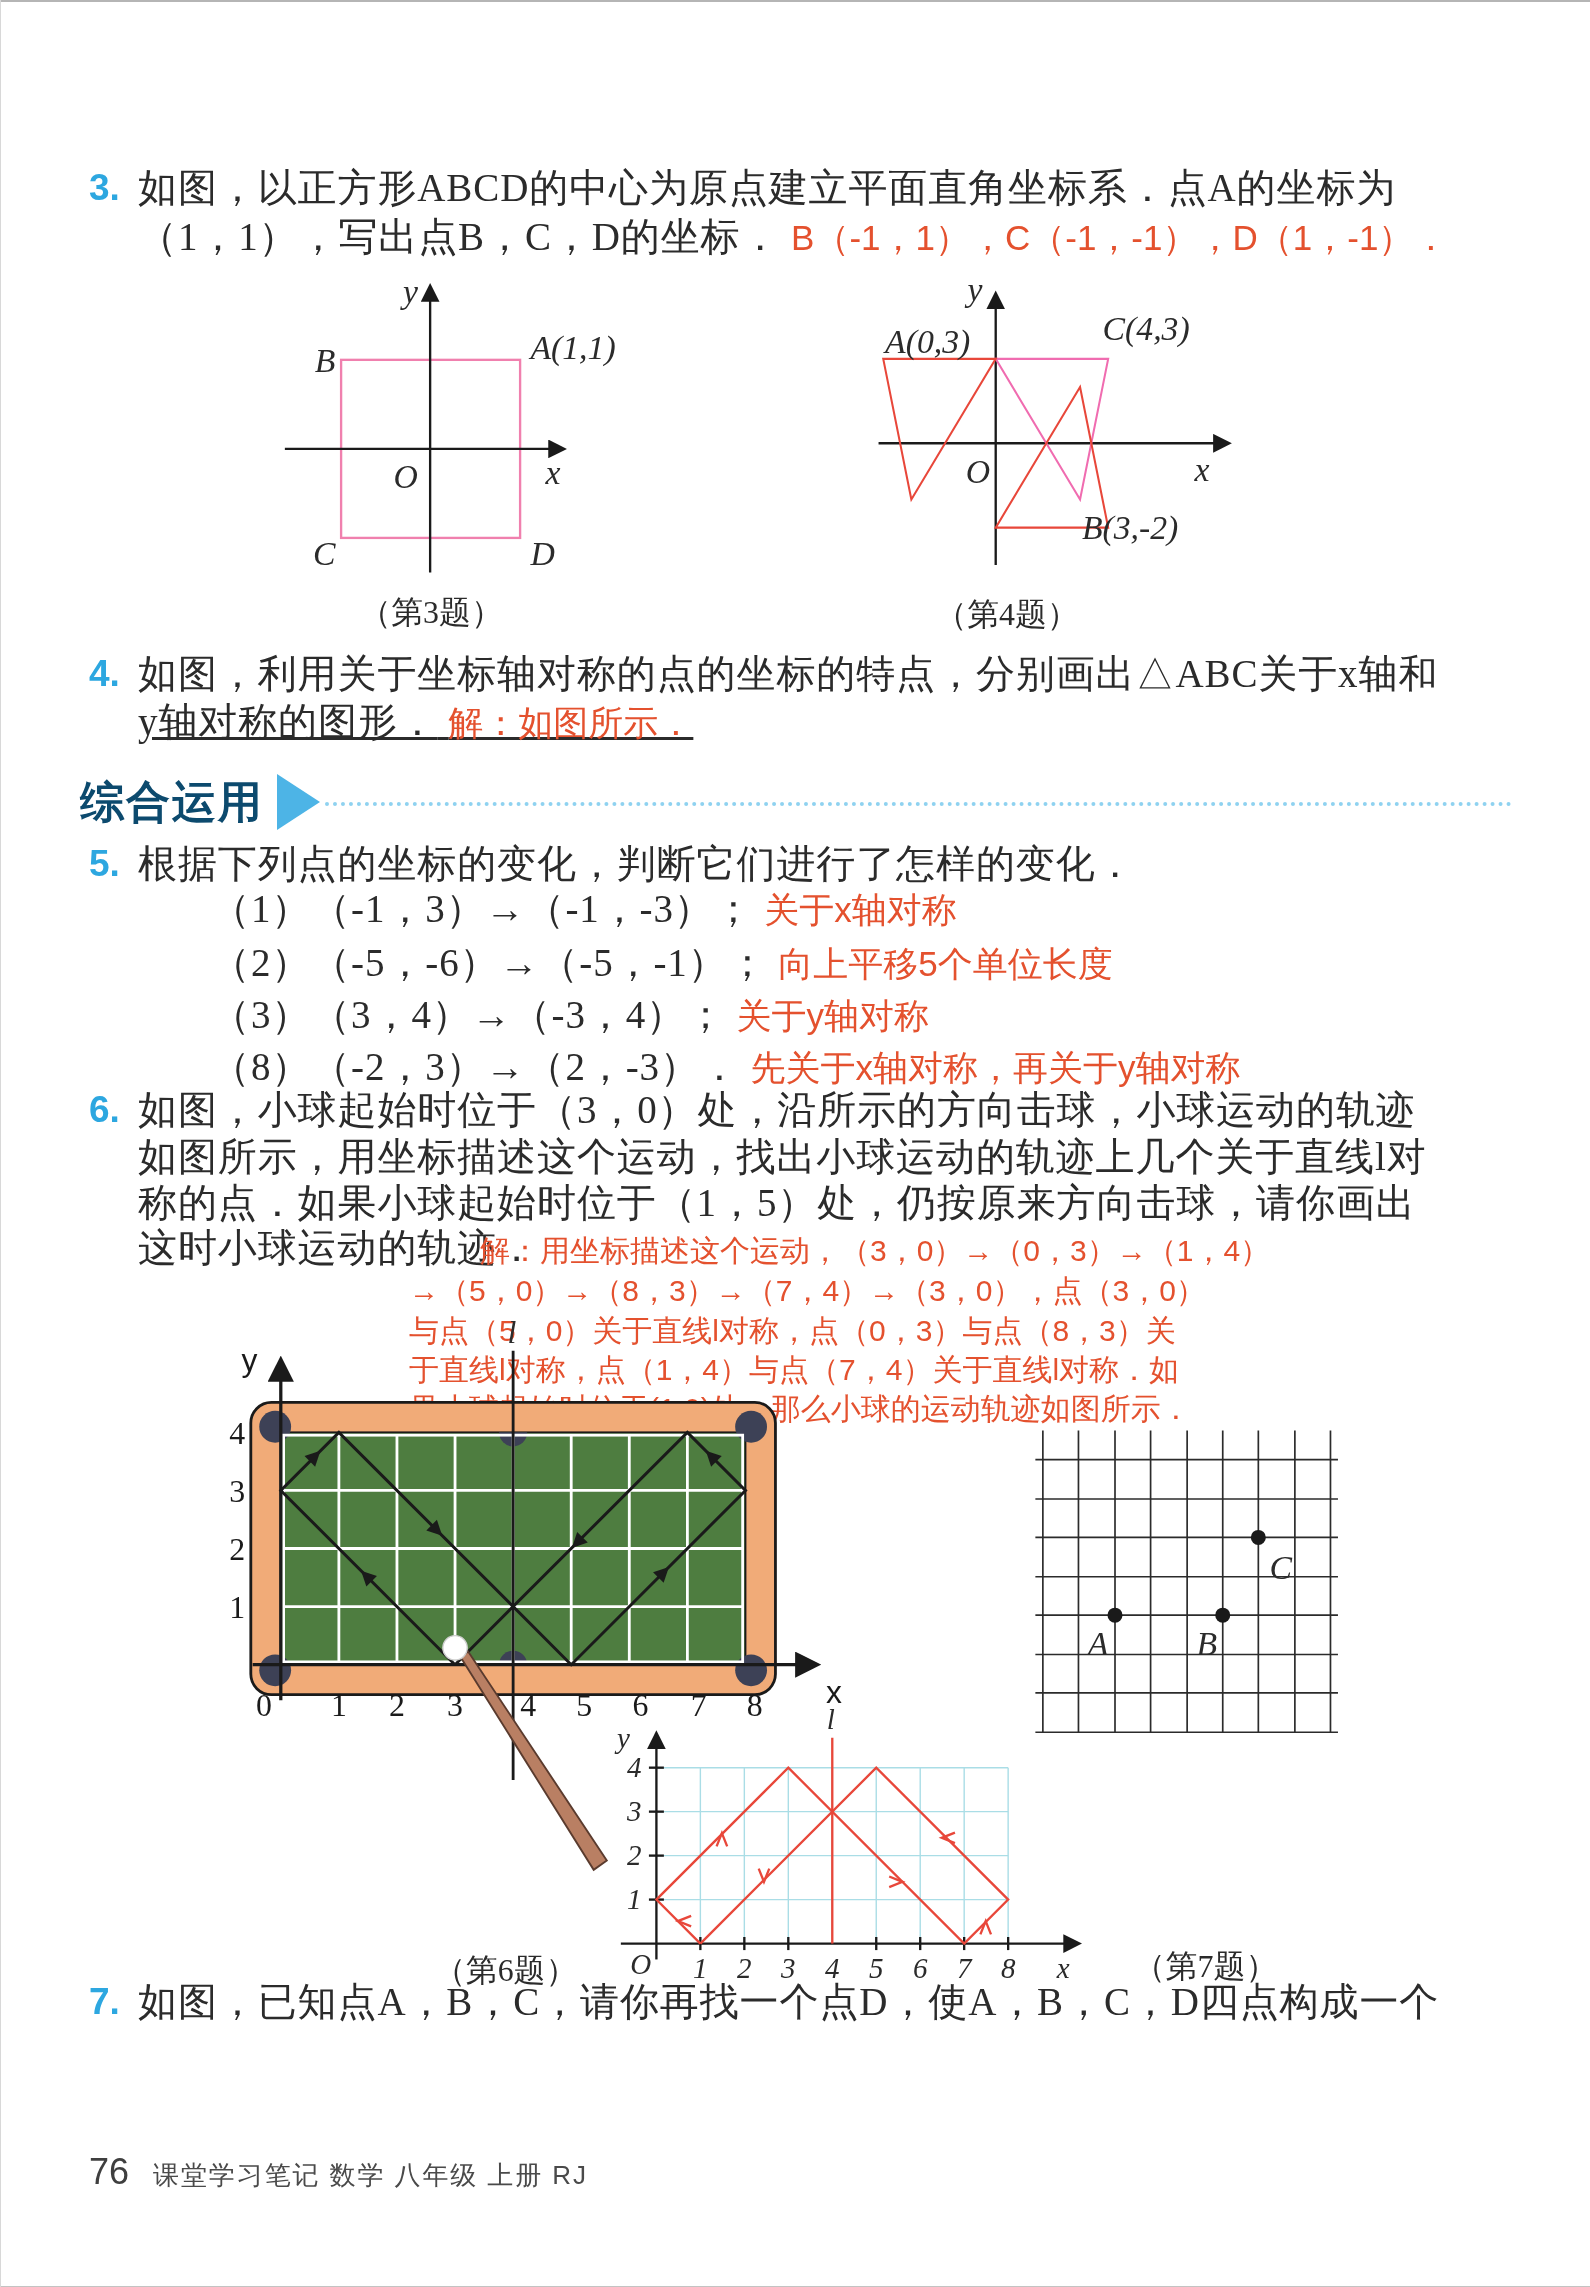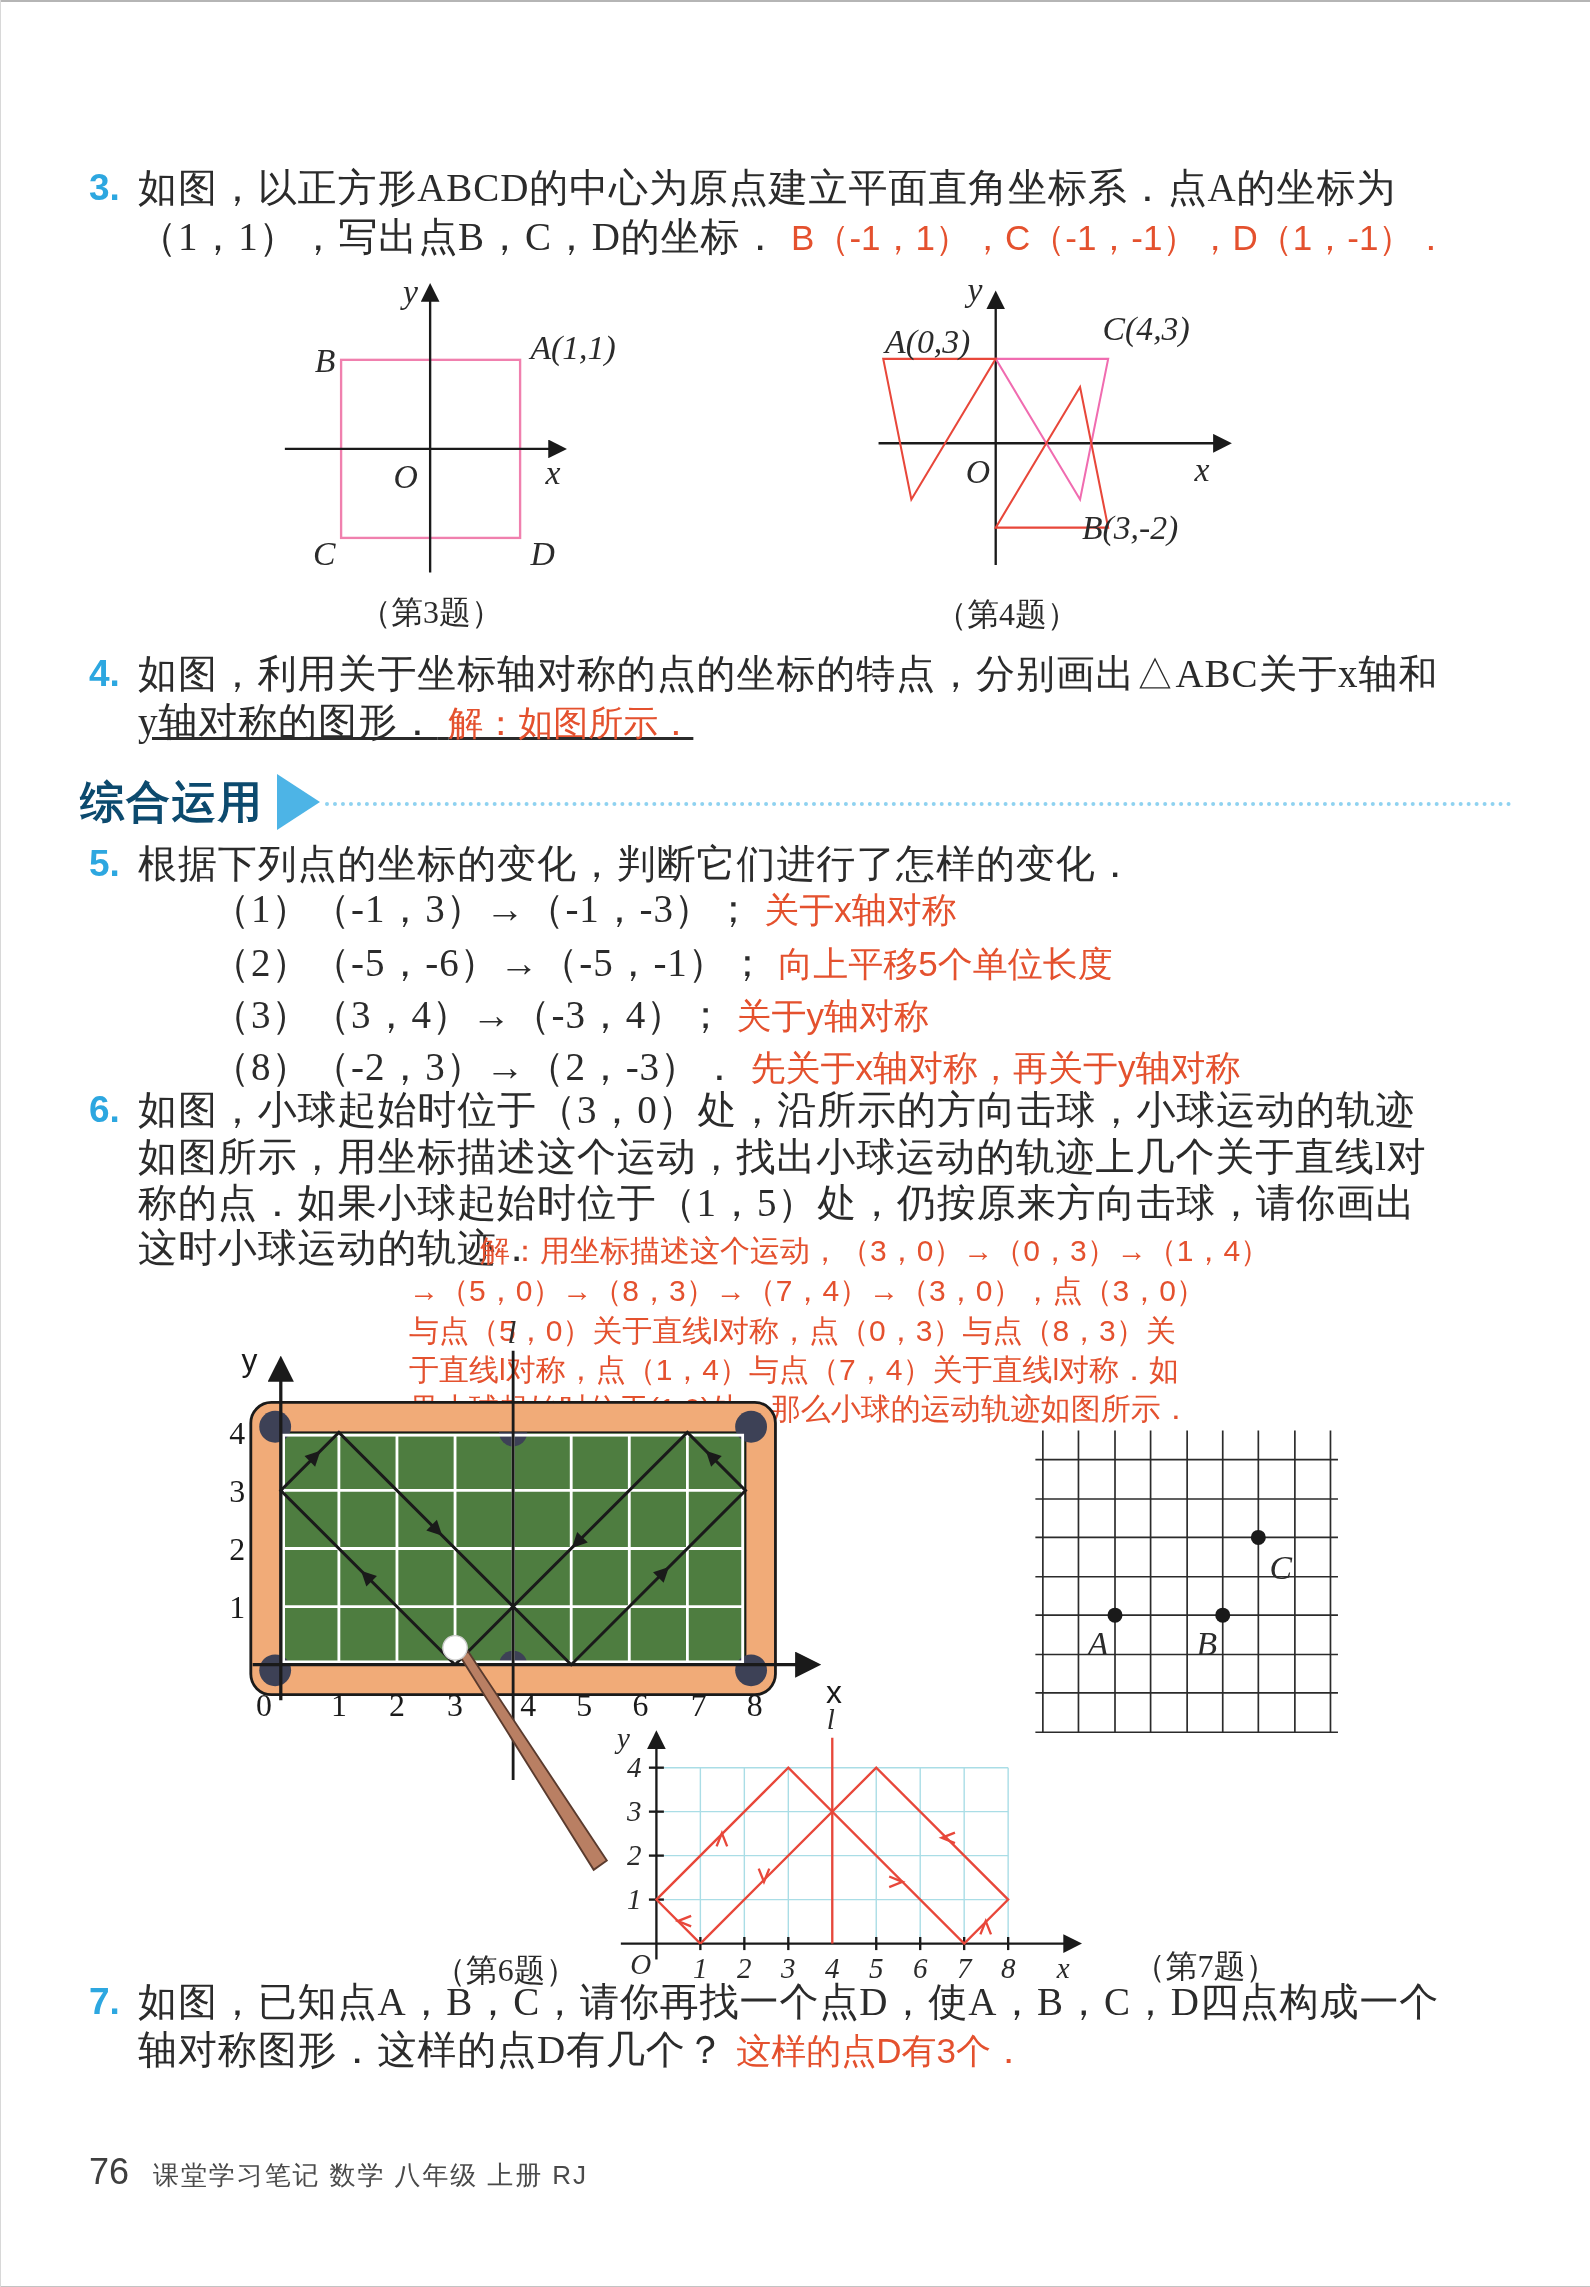--- a/index.html
+++ b/index.html
@@ -279,23 +279,19 @@
       <polyline points="-14,6 0,0 -6,14" transform="translate(150,137) rotate(-45)"></polyline>
       <polyline points="-14,6 0,0 -6,14" transform="translate(195,189) rotate(135)"></polyline>
       <polyline points="-14,6 0,0 -6,14" transform="translate(343,189) rotate(45)"></polyline>
       <polyline points="-14,6 0,0 -6,14" transform="translate(432,231) rotate(-45)"></polyline>
       <polyline points="-14,6 0,0 -6,14" transform="translate(385,142) rotate(225)"></polyline>
     </g>
   </svg>
 
   <div class="pnum" style="left:89px;top:1981px;">7.</div>
   <div class="tline" style="left:138px;top:1979px;">如图，已知点A，B，C，请你再找一个点D，使A，B，C，D四点构成一个</div>
-  <div class="tline" style="left:138px;top:2027px;">
-    <span>轴对称图形．这样的点D有几个？</span>
-    <span class="hw">这样的点D有3个．</span>
-  </div>
 
   <div class="footer">
     <span class="fnum">76</span>
     <span class="ftext">课堂学习笔记 数学 八年级 上册 RJ</span>
   </div>
 </div>
 
 
 </body></html>

